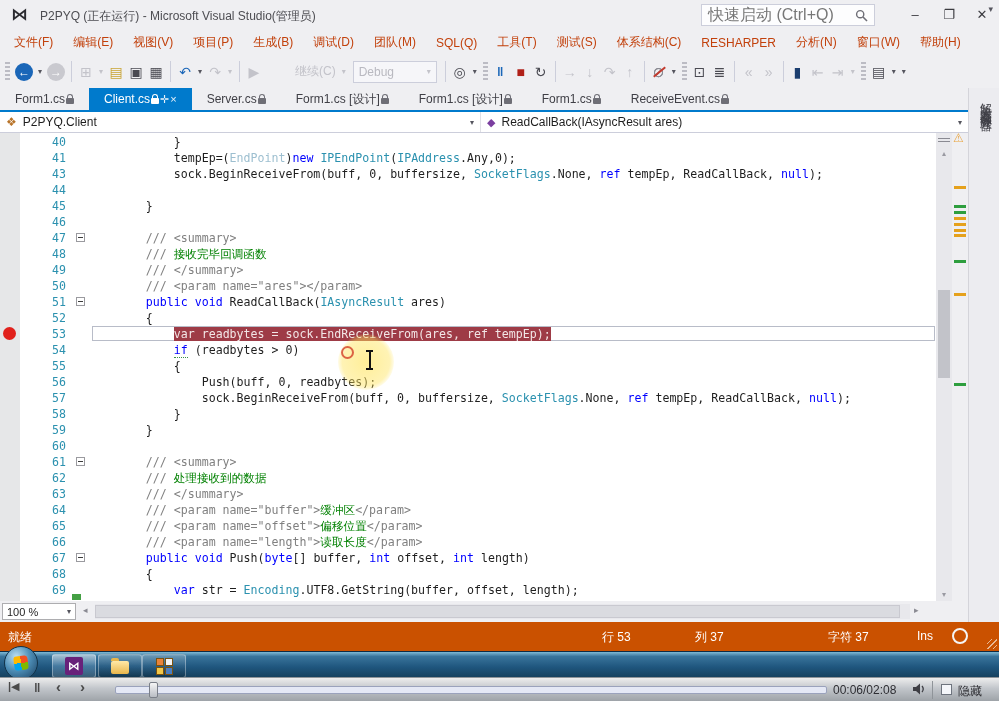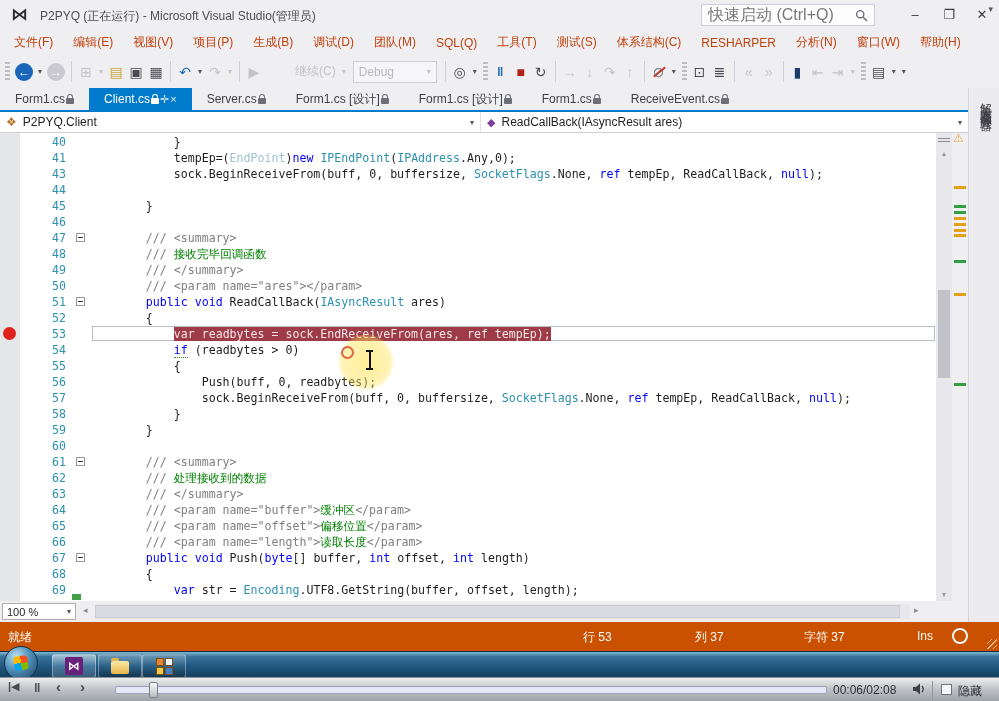--- a/index.html
+++ b/index.html
@@ -498,23 +498,23 @@
     <div class="htrack">
       <div class="hthumb"></div>
     </div>
     <span class="harrow" style="left:914px">▸</span>
   </div>
 
   <div class="statusbar">
     <span class="st-item" style="left:8px">就绪</span>
     <div class="st-circle"></div>
     <div class="st-grip"></div>
-  <span class="st-item" style="left: 583px;">行 53</span>
+  <span class="st-item" style="left: 602px;">行 53</span>
       <span class="st-item" style="left: 695px;">列 37</span>
-      <span class="st-item" style="left: 804px;">字符 37</span>
+      <span class="st-item" style="left: 828px;">字符 37</span>
       <span class="st-item" style="left: 917px;">Ins</span>
     </div>
 
   <div class="taskbar">
     <div class="startorb">
       <div class="orbflag"></div>
     </div>
   <div class="taskbtn active" style="left: 52px;">
         <span class="vsico">⋈</span>
       </div>

